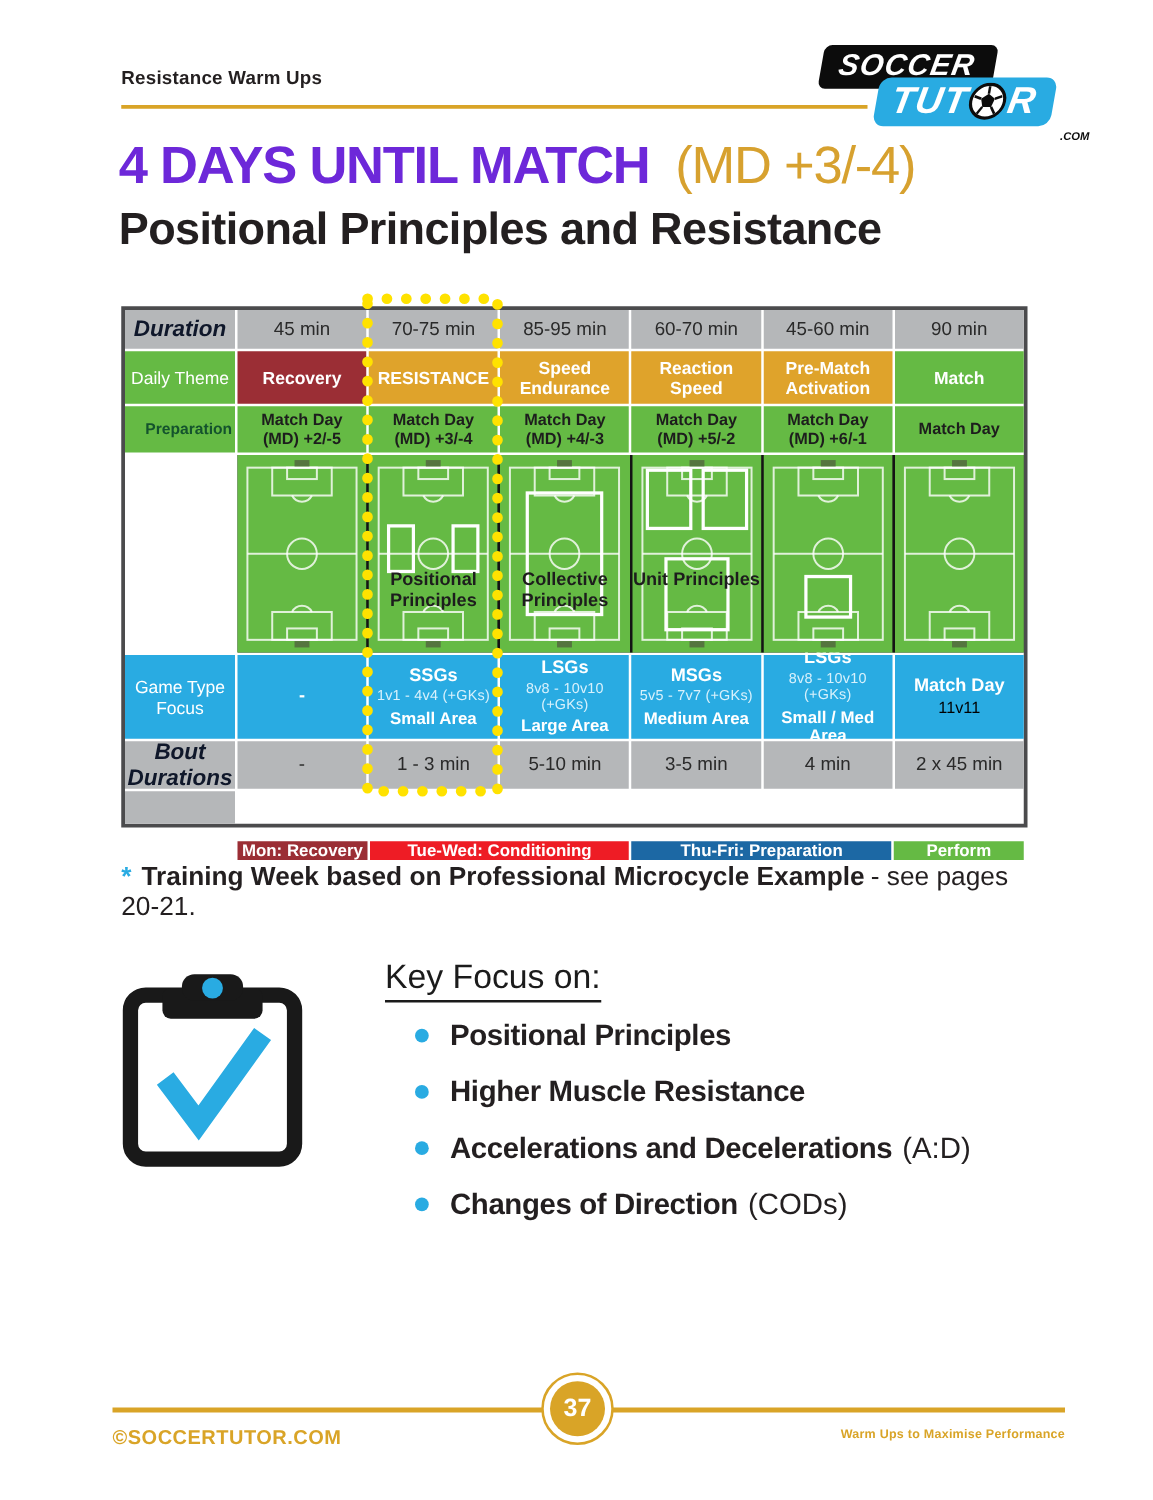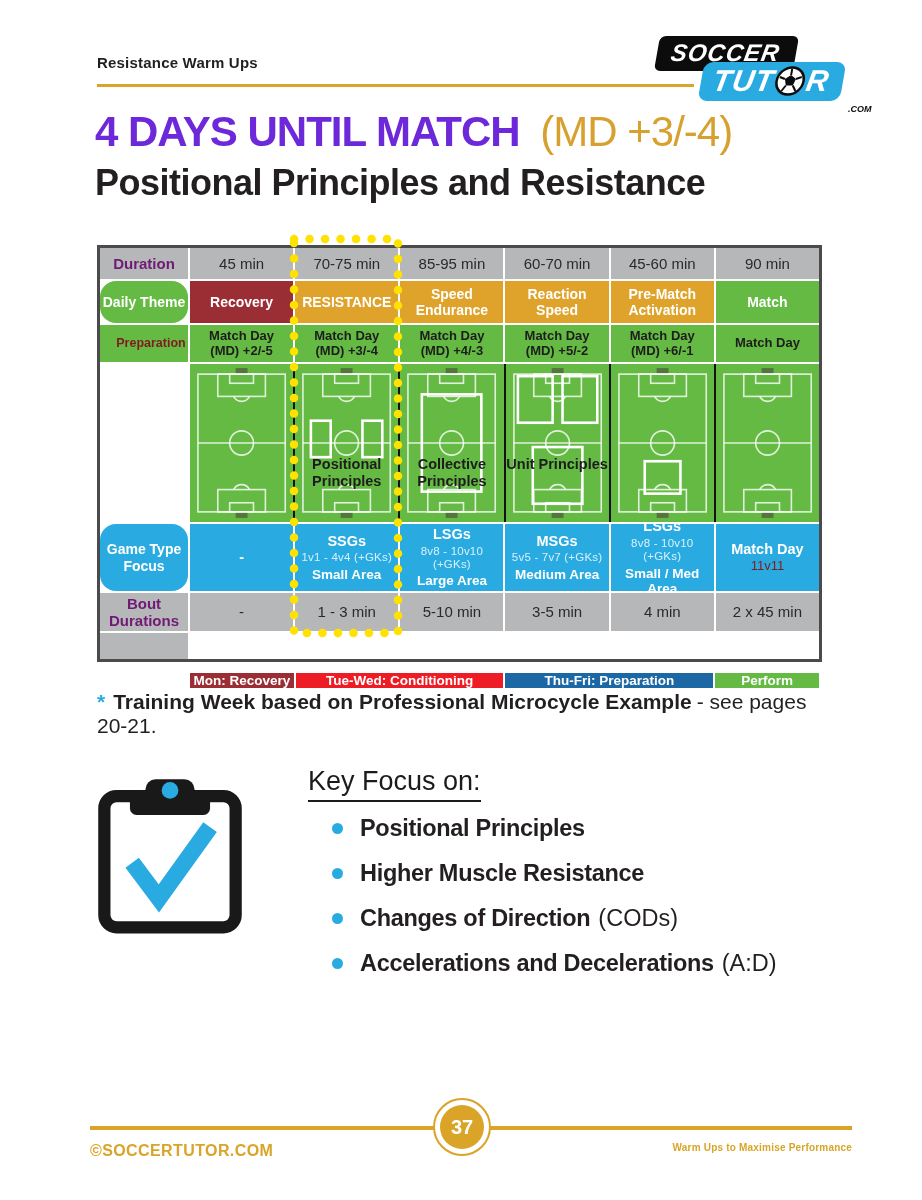--- a/index.html
+++ b/index.html
@@ -37,42 +37,42 @@
   .cell { display:flex; flex-direction:column; align-items:center; justify-content:center; text-align:center; line-height:1.15; }
   .bg-gray { background:#b5b7b9; }
   .bg-green { background:#65ba44; }
   .bg-gold { background:#dfa32b; }
   .bg-darkred { background:#9b2e35; }
   .bg-blue { background:#29abe2; }
   .bg-red { background:#ee1c25; }
   .bg-darkblue { background:#1c68a4; }
   .bg-white { background:#ffffff; }
 
-  .lbl-dark { font-weight:700; font-size:15px; color:#701a75; }
-  .lbl-white { font-weight:700; font-size:14px; color:#fff;border-radius:16px; }
-  .lbl-prep { font-weight:700; font-size:12.5px; color:#7f1d1d;padding-left:14px; }
+  .lbl-dark { font-weight:700; font-size:18px; color:#0f172a;font-style:italic; }
+  .lbl-white { font-weight:400; font-size:14px; color:#fff; }
+  .lbl-prep { font-weight:700; font-size:12.5px; color:#14532d;padding-left:14px; }
   .dur-val { font-size:15px; color:#2a2a2a; }
   .theme-val { font-weight:700; font-size:14px; color:#fff; padding:0 5px; }
   .prep-val { font-weight:700; font-size:13px; color:#1d1d1d; padding:0 4px; }
   .bout-val { font-size:15px; color:#2a2a2a; }
 
   
   .pitch-strip { grid-column:2 / -1; display:flex; background:#141414; }
   .pitch { flex:1; position:relative; background:#65ba44; border-left:2px solid #141414; overflow:hidden; }
   .pitch:first-child { border-left:none; }
   .pitch svg { position:absolute; left:0; top:0; width:100%; height:100%; }
   .pitch-label { position:absolute; left:0; right:0; top:58%; font-weight:800; font-size:14.5px;
                  color:#1d1d1d; line-height:1.2; text-align:center; }
 
   
   .game-cell { gap:2px; padding:2px 1px; }
   .game-title { font-weight:800; font-size:14.5px; color:#fff; }
   .game-sub { font-weight:400; font-size:11.5px; color:#d8f1fc; letter-spacing:.2px; }
   .game-area { font-weight:800; font-size:13.5px; color:#fff; }
-  .game-sub-big { font-weight:400; font-size:13px; color:#7f1d1d; }
+  .game-sub-big { font-weight:400; font-size:13px; color:#000000; }
 
   
   .band-strip { grid-column:2 / -1; display:grid; grid-template-columns:1fr 2fr 2fr 1fr; gap:2px; background:#fff;margin-top:40px; }
   .band-cell { display:flex; align-items:center; justify-content:center; font-weight:700; font-size:13.5px; color:#fff; }
 
   
   .highlight { position:absolute; left:288px; top:233px; width:116px; height:406px; pointer-events:none; z-index:5; }
 
   
   .note { position:absolute; left:97px; top:690px; width:730px; font-size:21px; color:#231f20; }
@@ -338,28 +338,28 @@
       <span class="kf-bold">Positional Principles</span>
       <span class="kf-normal"></span>
     </li>
     <li class="kf-item">
       <span class="kf-dot"></span>
       <span class="kf-bold">Higher Muscle Resistance</span>
       <span class="kf-normal"></span>
     </li>
     <li class="kf-item">
       <span class="kf-dot"></span>
+      <span class="kf-bold">Accelerations and Decelerations</span>
+      <span class="kf-normal">(A:D)</span>
+    </li>
+    <li class="kf-item">
+      <span class="kf-dot"></span>
       <span class="kf-bold">Changes of Direction</span>
       <span class="kf-normal">(CODs)</span>
     </li>
-    <li class="kf-item">
-      <span class="kf-dot"></span>
-      <span class="kf-bold">Accelerations and Decelerations</span>
-      <span class="kf-normal">(A:D)</span>
-    </li>
   </ul>
 
   <div class="footer-line"></div>
   <div class="page-badge">
     <div class="page-badge-inner">37</div>
   </div>
   <div class="footer-left">©SOCCERTUTOR.COM</div>
   <div class="footer-right">Warm Ups to Maximise Performance</div>
 
 </div>

